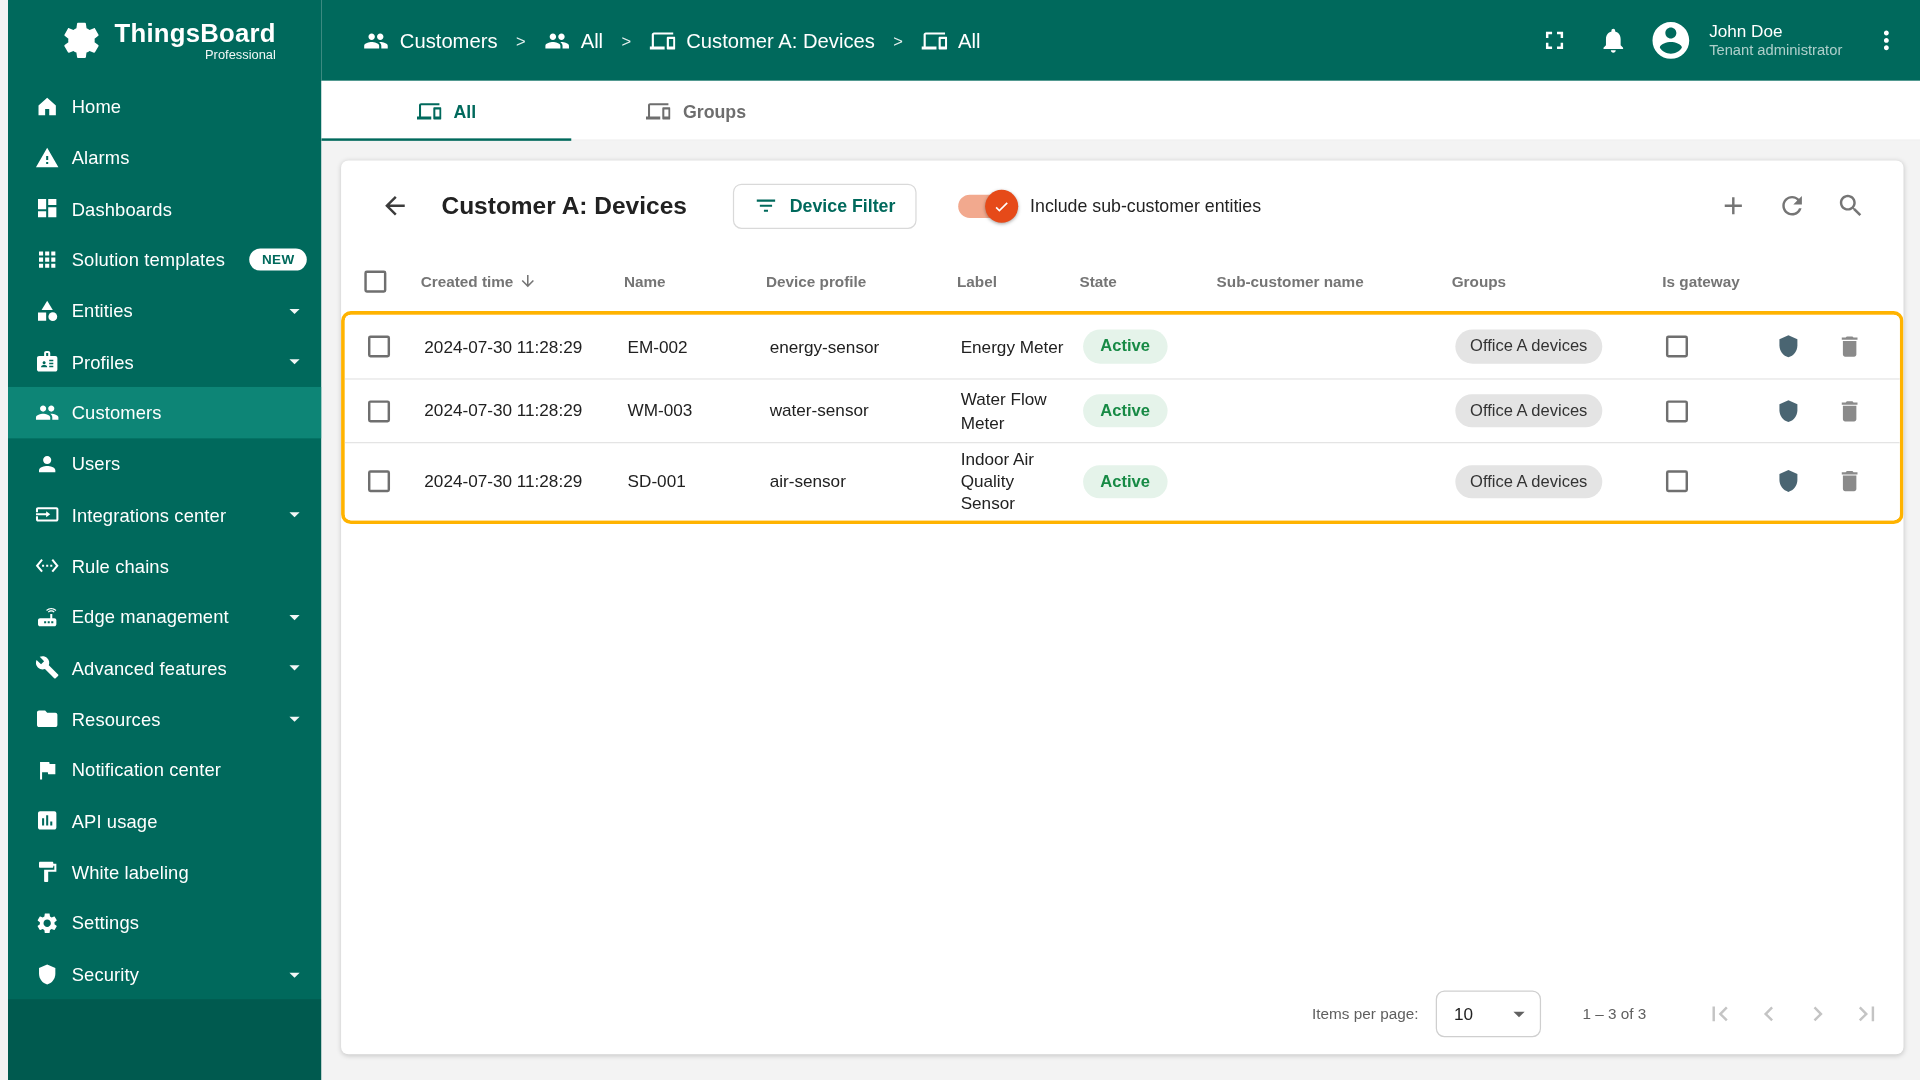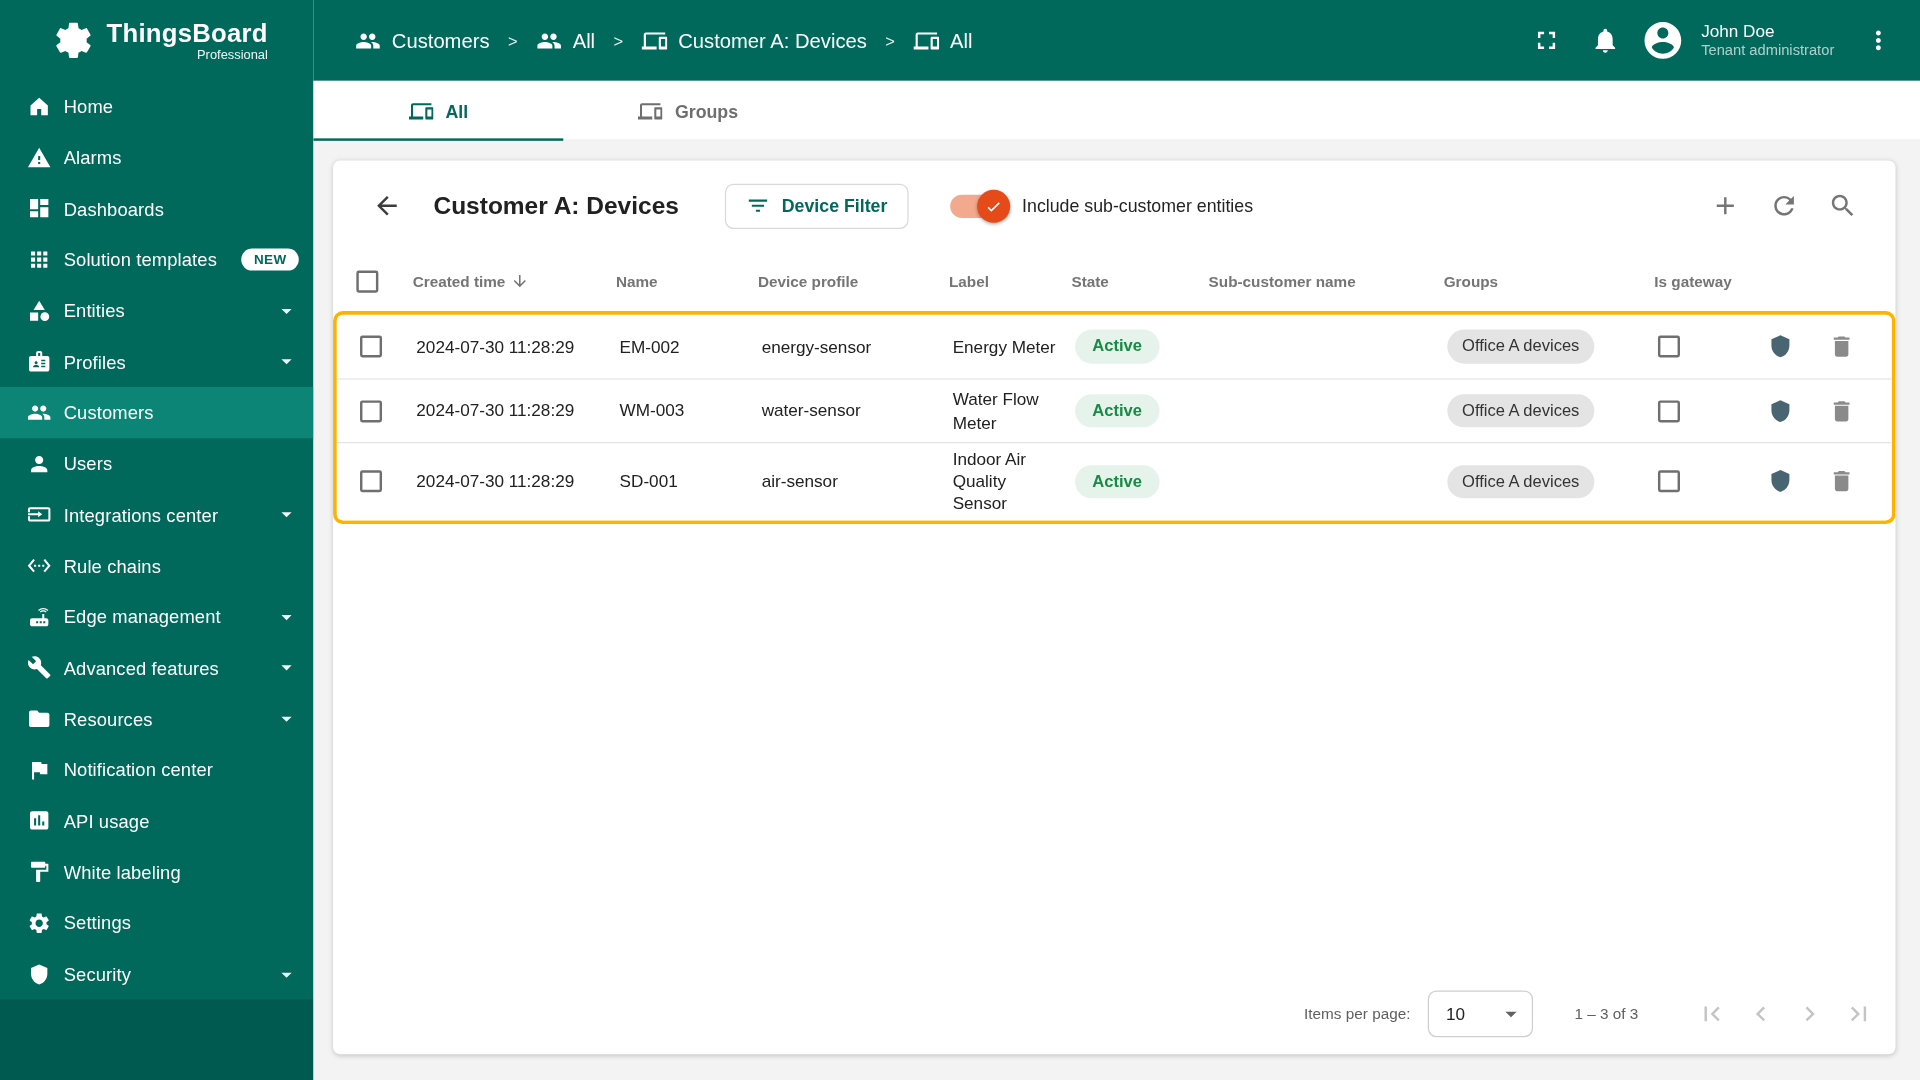--- a/index.html
+++ b/index.html
@@ -2,21 +2,21 @@
 <html style="--sidebar-bg: #00695c; --active-item-bg: #0d8576; --accent: #00695c; --highlight-border: #ffb300; --toggle-on: #e64a19; --state-active-bg: #e5f3ea; --state-active-text: #178a45; --group-chip-bg: #e4e4e4;"><head>
 <meta charset="utf-8">
 <style>
   :root{
     --sidebar-bg:#00695c; --active-item-bg:#0d8576; --accent:#00695c; --highlight-border:#ffb300;
     --toggle-on:#e64a19; --state-active-bg:#e5f3ea; --state-active-text:#178a45; --group-chip-bg:#e4e4e4;
   }
   *{box-sizing:border-box; -webkit-font-smoothing:antialiased;}
   html,body{margin:0;padding:0;background:#fff;}
   body{font-family:"Liberation Sans", sans-serif;}
-  .stage{width:1920px;height:1080px;overflow:hidden;background:#f3f3f3;position:relative;}
+  .stage{width:1920px;height:1080px;overflow:hidden;background:#f3f3f3;position:relative;padding-left:8px;}
   .viewport{width:1568px;height:882px;transform:scale(1.2244898);transform-origin:0 0;display:flex;}
   .i{display:block;flex:none;fill:currentColor;}
 
   
   .sidebar{width:256px;height:882px;background:var(--sidebar-bg);color:#fff;display:flex;flex-direction:column;flex:none;}
   .logo{height:66px;display:flex;align-items:center;gap:9px;padding-left:42px;cursor:pointer;flex:none;}
   .logo .i{width:36px;height:36px;}
   .logo-text{display:flex;flex-direction:column;align-items:flex-end;line-height:1.05;}
   .logo-name{font-size:21px;font-weight:700;letter-spacing:.2px;}
   .logo-sub{font-size:10.5px;opacity:.95;margin-top:1px;}

